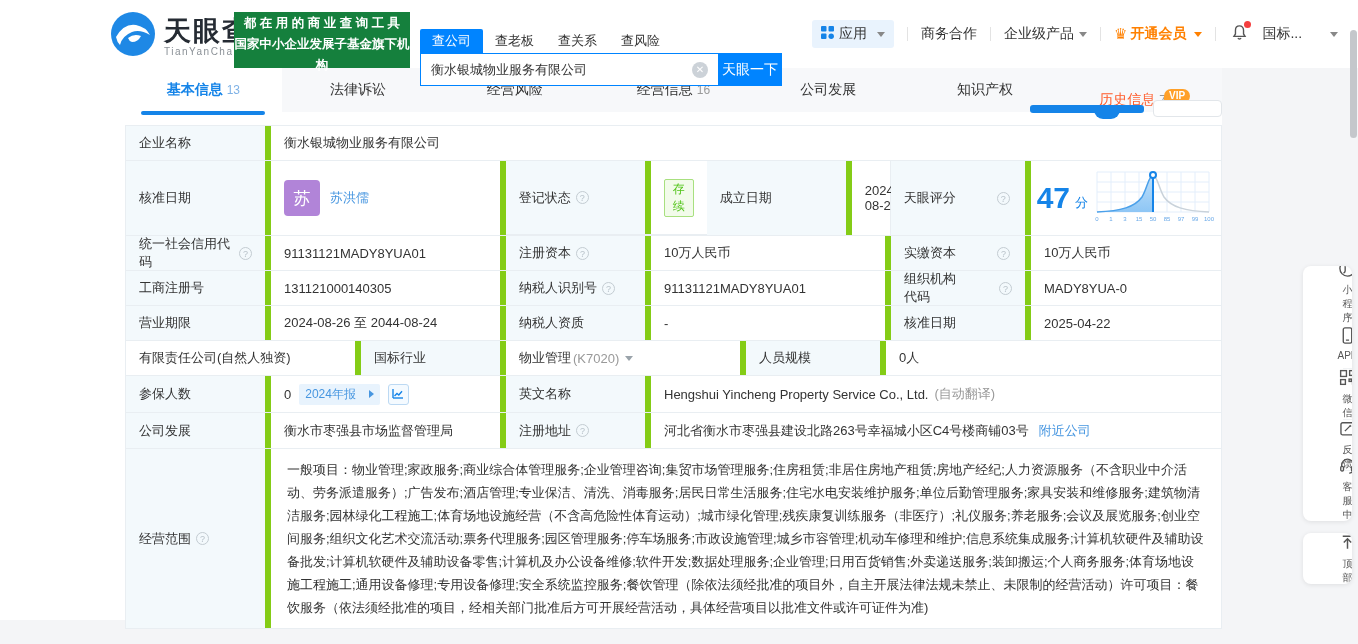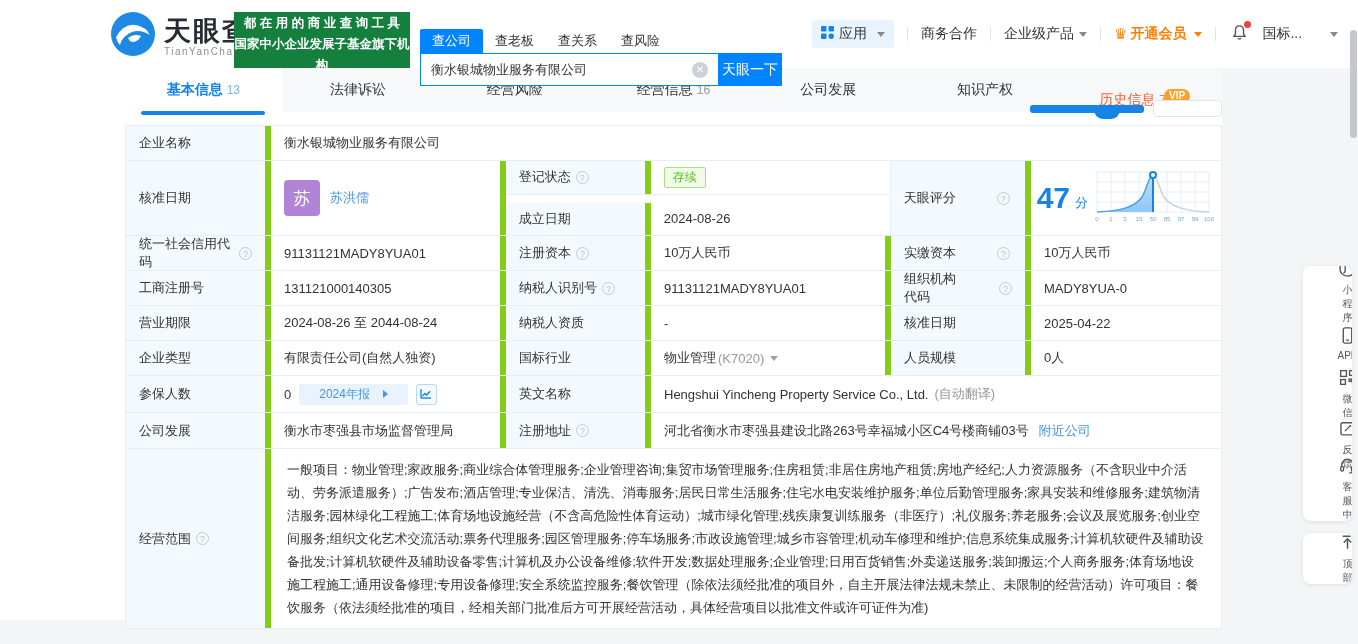--- a/index.html
+++ b/index.html
@@ -58,33 +58,33 @@
 
   
   .card { position: relative; margin: 13px 0 0 125px; width: 1097px; background: #fff; border: 1px solid #e9eef2; z-index: 3; }
   .trow { display: flex; border-bottom: 1px solid #e9eef2; }
   .trow:last-child { border-bottom: none; }
   .cell { border-right: 6px solid #84cc16; display: flex; align-items: center; padding: 0 13px; font-size: 13px; color: #333; }
   .cell.flex { flex: 1; border-right: none; }
   .lab { background: #f3f9fc; }
   .w-l1 { width: 145px; } .w-v1 { width: 235px; } .w-l2 { width: 145px; } .w-v2 { width: 240px; } .w-l3 { width: 140px; gap: 36px; }
   .h35 { height: 35px; } .h75 { height: 75px; } .h37 { height: 37px; } .h36 { height: 36px; }
-  .mid { width: 385px; display: flex; flex-direction: column; border-right: 1px solid #e9eef2; gap: 8px; }
+  .mid { width: 385px; display: flex; flex-direction: row; border-right: 1px solid #e9eef2; }
   .mrow { display: flex; flex: 1; }
   .mrow:first-child { border-bottom: 1px solid #e9eef2; }
   .mrow .cell:last-child { border-right: none; flex: 1; }
   .avatar { width: 36px; height: 36px; background: #b184d8; color: #fff; border-radius: 4px; display: flex; align-items: center; justify-content: center; font-size: 17px; margin-right: 10px; flex: none; }
   .link { color: #4796e0; cursor: pointer; text-decoration: none; }
   .tag-green { color: #52c41a; background: #f2fbea; border: 1px solid #a8e07f; border-radius: 2px; padding: 1px 8px; font-size: 12px; }
   .score-cell { padding: 0 6px; gap: 5px; }
   .score-num { font-size: 30px; font-weight: bold; color: #1584e8; }
   .score-unit { font-size: 13px; color: #1584e8; margin-top: 10px; }
   .gray { color: #999; margin-left: 6px; }
   .chev { width: 0; height: 0; border-left: 4px solid transparent; border-right: 4px solid transparent; border-top: 5px solid #9aa3aa; margin-left: 6px; cursor: pointer; }
-  .yr-badge { background: #e8f3fd; color: #4796e0; font-size: 12px; padding: 2px 20px; border-radius: 2px; margin-left: 8px; display: flex; align-items: center; gap: 13px; cursor: pointer; }
+  .yr-badge { background: #e8f3fd; color: #4796e0; font-size: 12px; padding: 2px 6px; border-radius: 2px; margin-left: 8px; display: flex; align-items: center; gap: 13px; cursor: pointer; }
   .yr-badge .tri { width: 0; height: 0; border-top: 4px solid transparent; border-bottom: 4px solid transparent; border-left: 5px solid #4796e0; }
   .cbtn { width: 21px; height: 21px; border: 1px solid #bcd9f3; border-radius: 3px; margin-left: 8px; display: flex; align-items: center; justify-content: center; cursor: pointer; background: #f4faff; }
   .scope-val { padding: 9px 16px; line-height: 23px; font-size: 13px; display: block; align-items: flex-start; }
   .h-scope { min-height: 172px; }
 
   
   .fbar { position: absolute; right: 6px; top: 266px; width: 49px; z-index: 9; }
   .fcard { background: #fff; border-radius: 8px; box-shadow: 0 1px 5px rgba(0,0,0,0.09); overflow: hidden; padding-left: 40px; }
   .fitem { height: 51px; display: flex; flex-direction: column; align-items: center; justify-content: center; gap: 3px; color: #555; font-size: 10px; cursor: pointer; }
   .fitem + .fitem { border-top: 1px solid #f0f2f4; }
@@ -323,21 +323,20 @@
   <div class="trow h35">
     <div class="cell lab w-l1">营业期限</div>
     <div class="cell w-v1">2024-08-26 至 2044-08-24</div>
     <div class="cell lab w-l2">纳税人资质</div>
     <div class="cell w-v2">-</div>
     <div class="cell lab w-l3">核准日期</div>
     <div class="cell flex">2025-04-22</div>
   </div>
 
   <div class="trow h35">
-    <div class="cell lab w-l1">企业类型</div>
     <div class="cell w-v1">有限责任公司(自然人独资)</div>
     <div class="cell lab w-l2">国标行业</div>
     <div class="cell w-v2">
       <span>物业管理</span>
       <span class="gray" style="margin-left:2px">(K7020)</span>
       <span class="chev"></span>
     </div>
     <div class="cell lab w-l3">人员规模</div>
     <div class="cell flex">0人</div>
   </div>

